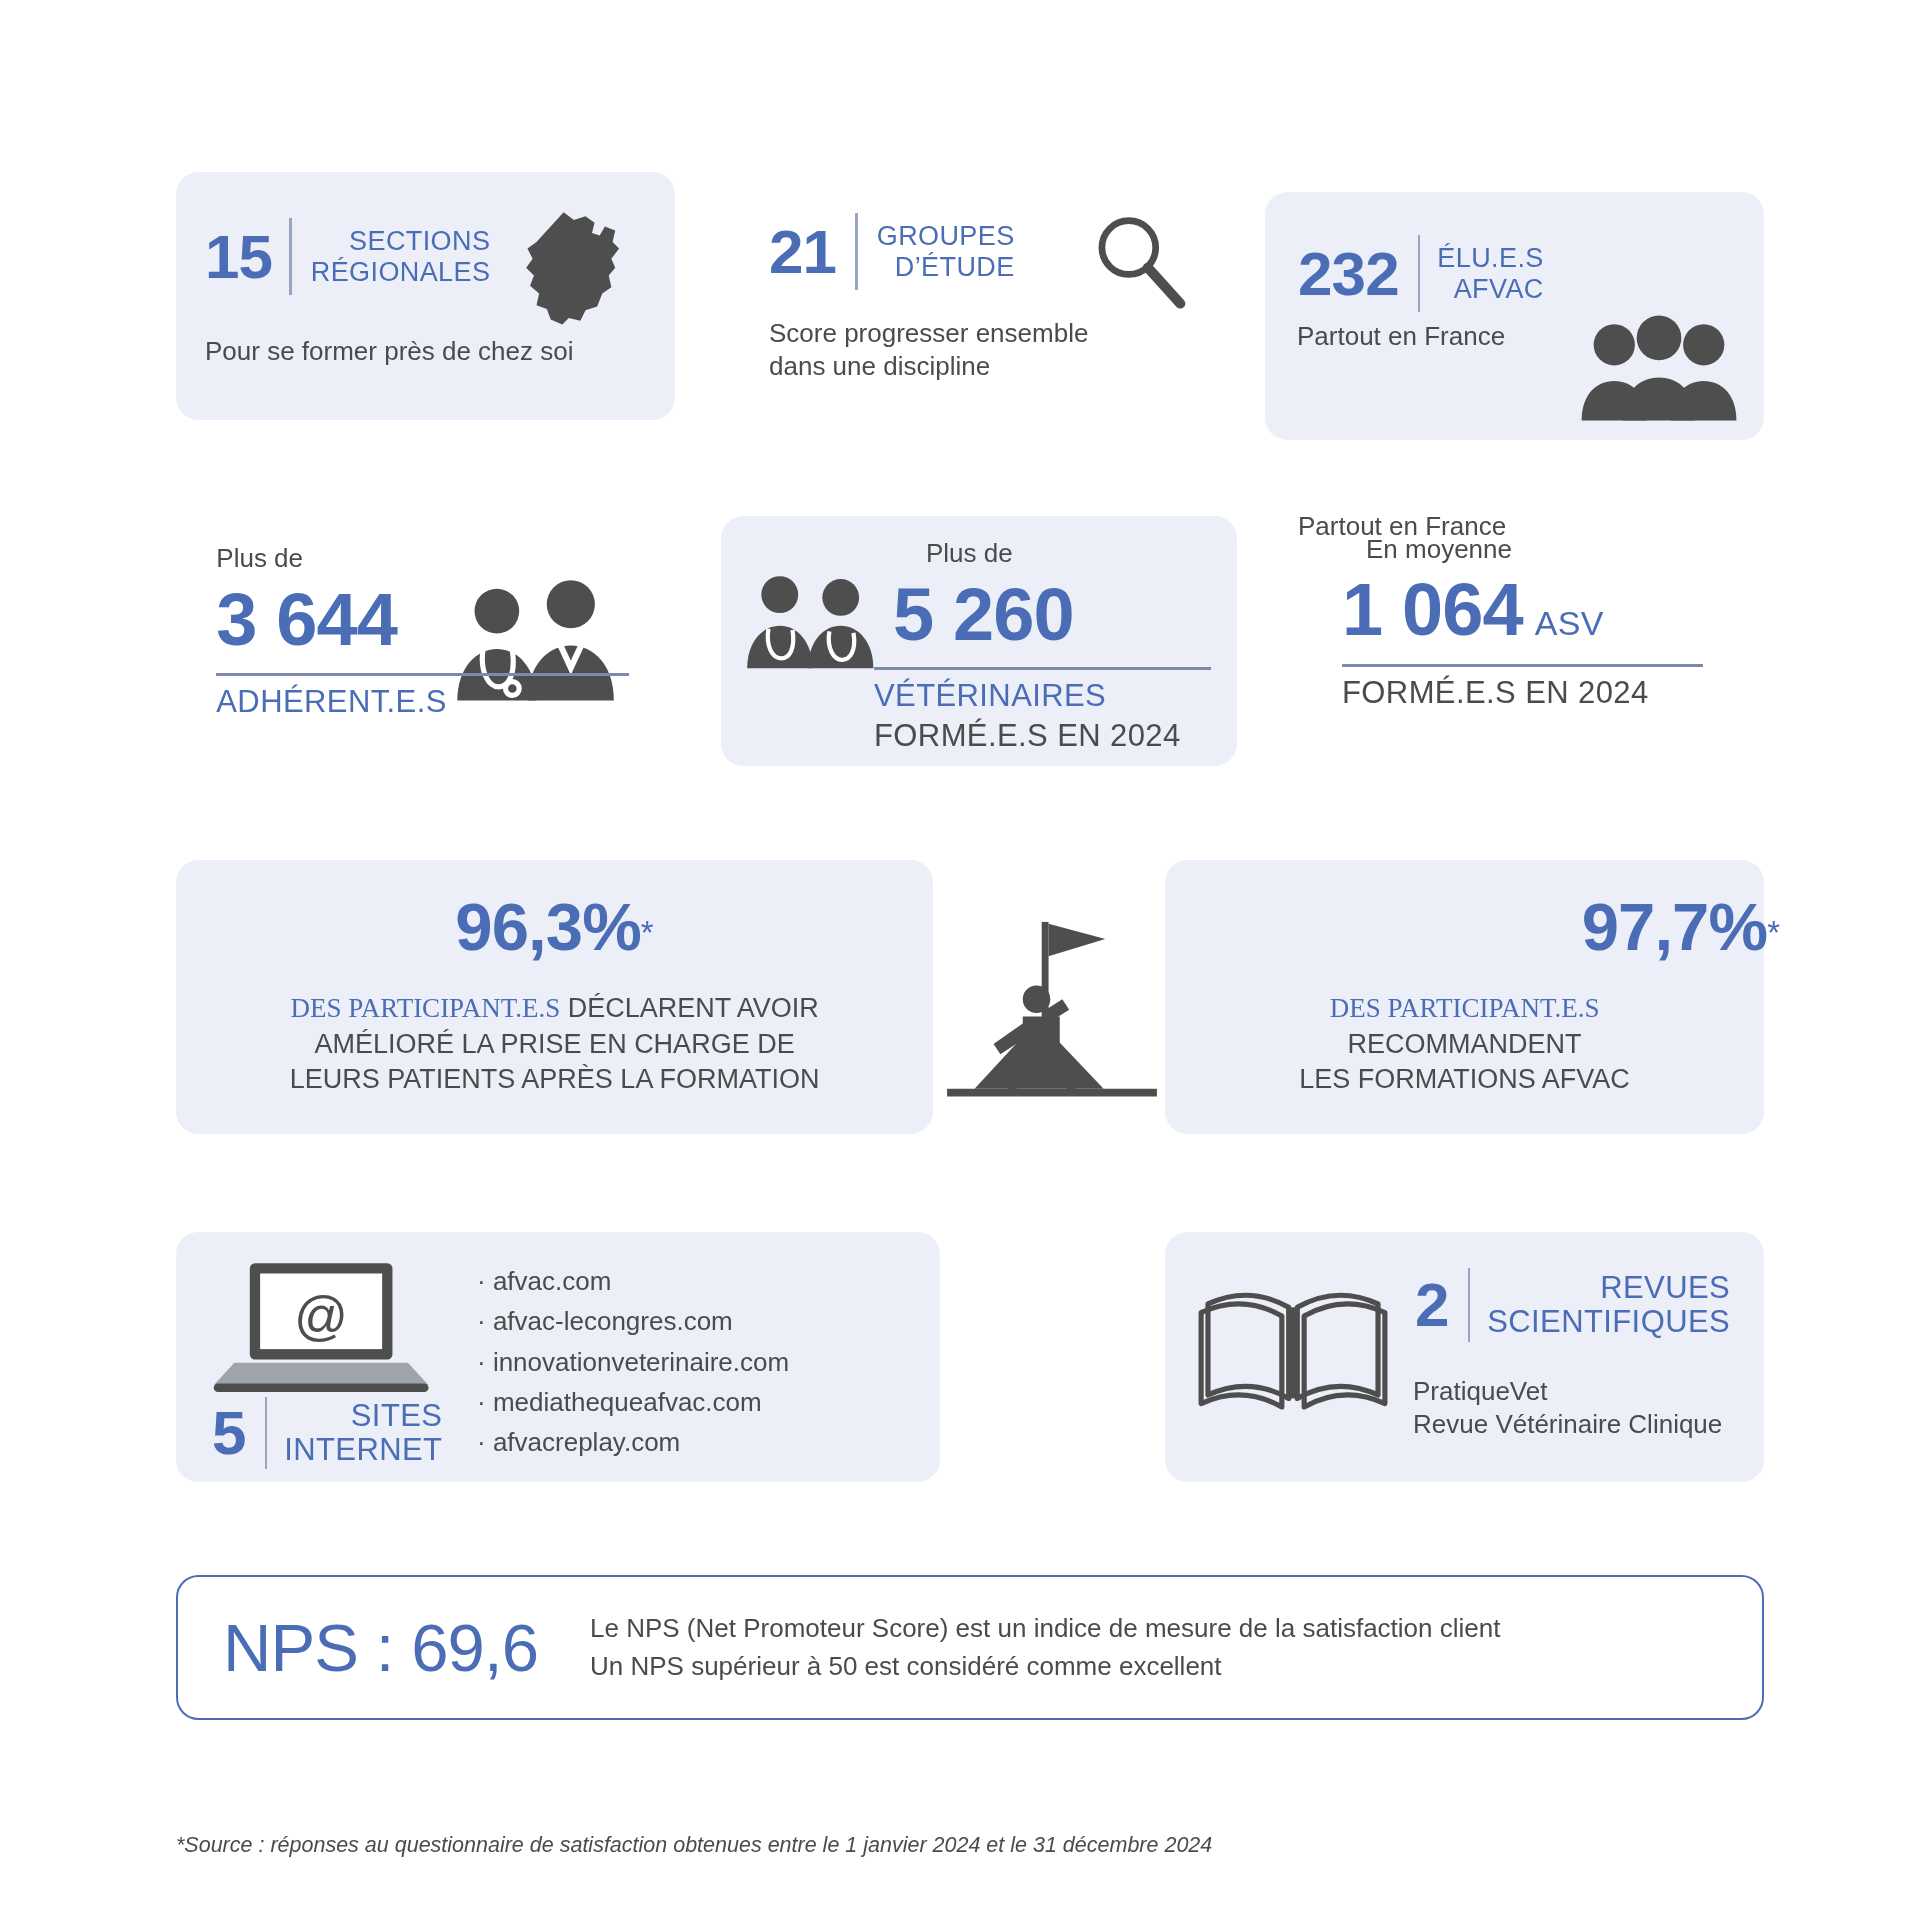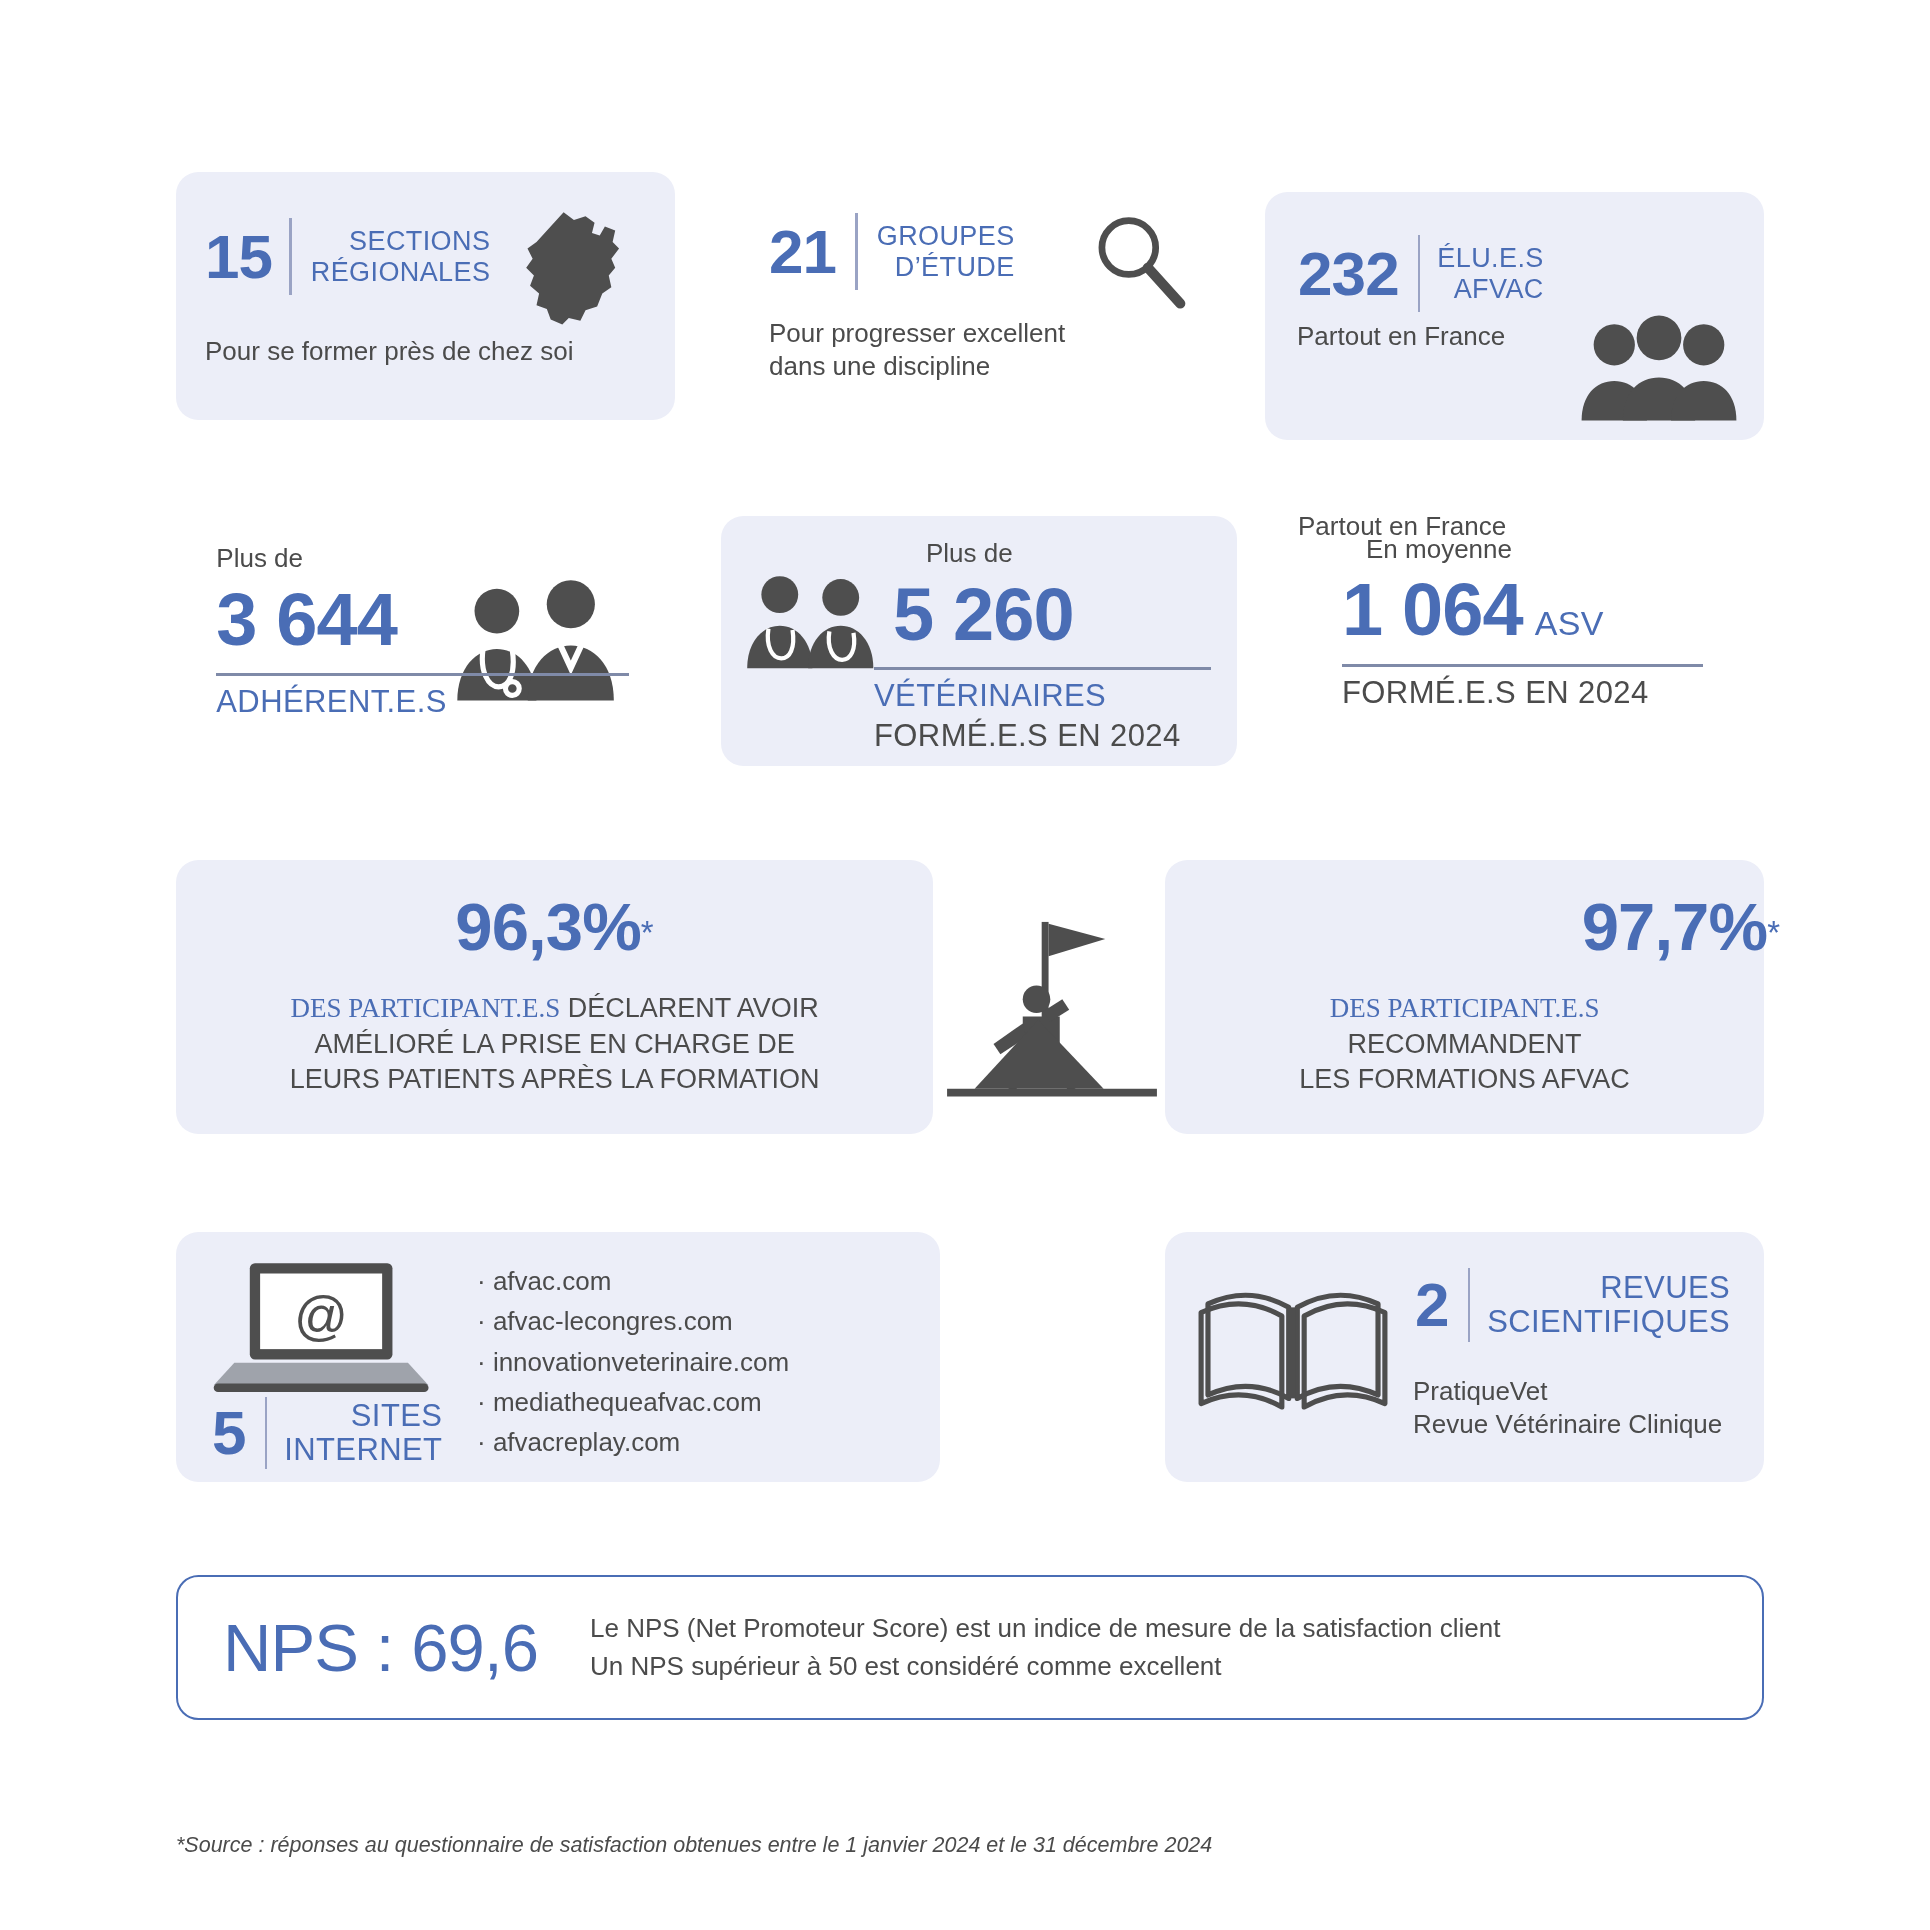--- a/index.html
+++ b/index.html
@@ -150,21 +150,21 @@
       </div>
     </div>
 
     <div class="plain" style="left:327px; top:33px;">
       <svg width="112" height="112" viewBox="0 0 100 100">
         <circle cx="40" cy="38" r="24" fill="none" stroke="#4e4e4e" stroke-width="6"></circle>
         <line x1="57" y1="56" x2="86" y2="88" stroke="#4e4e4e" stroke-width="9" stroke-linecap="round"></line>
       </svg>
     </div>
     <div class="sub" style="position:absolute; left:12px; top:145px;">
-      <div>Pour progresser excellent</div>
+      <div>Score progresser ensemble</div>
       <div>dans une discipline</div>
     </div>
   </div>
 
   <div class="card" style="left:1265px; top:172px; width:499px; height:248px;margin-top:20px;">
     <div class="row" style="position:absolute; left:33px; top:38px;">
       <div class="big-num blue">232</div>
       <div class="vrule" style="margin:5.2px 17px 5.2px 19px; height:77px; width:2.6px;"></div>
       <div>
         <div class="lbl-caps blue">ÉLU.E.S</div>

